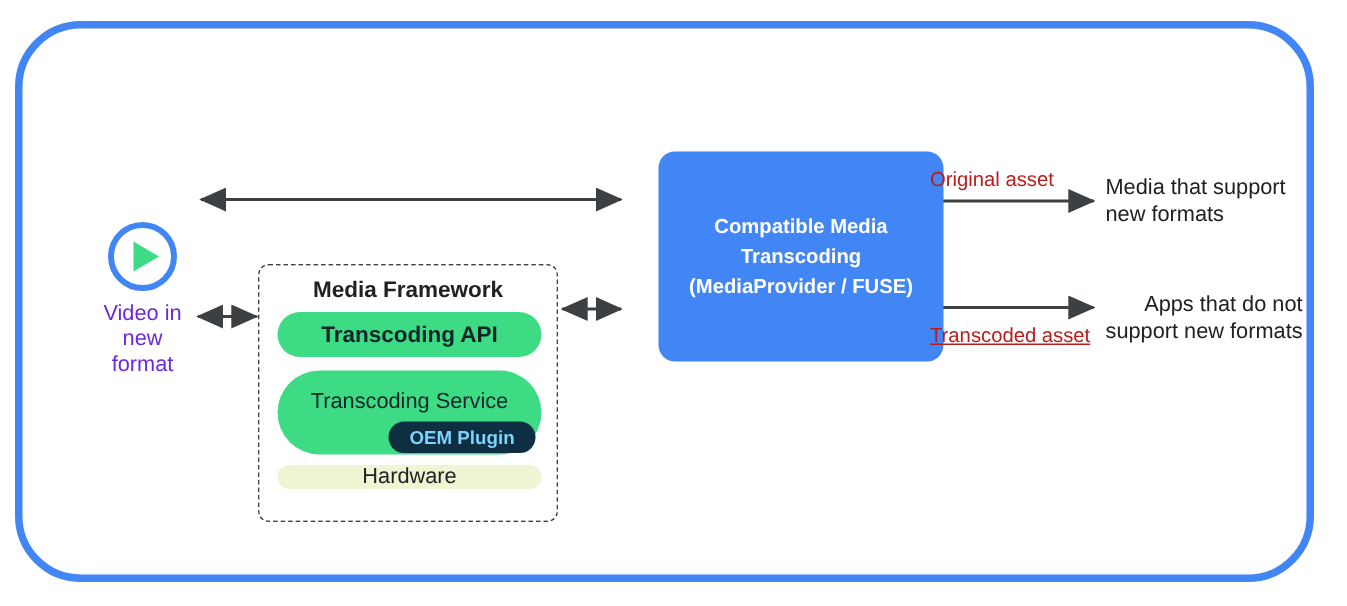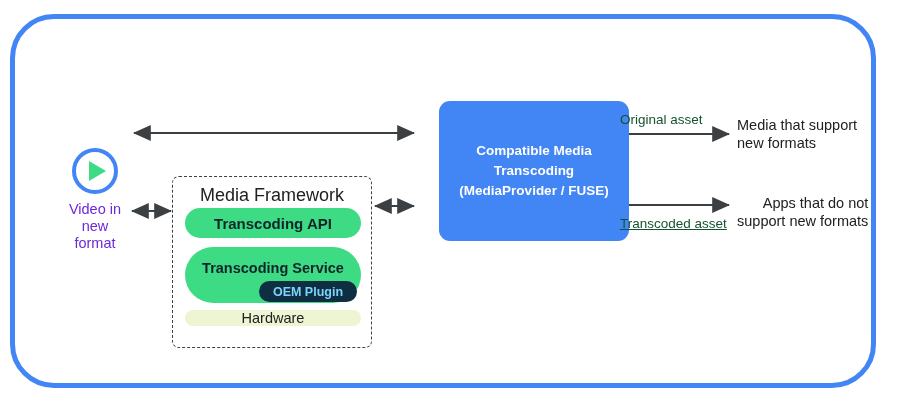--- a/index.html
+++ b/index.html
@@ -88,22 +88,23 @@
     border-radius: 7px;
     box-sizing: border-box;
     background: #ffffff;
   }
   #media-framework-title {
     position: absolute;
     left: 0;
     top: 8px;
     width: 100%;
     text-align: center;
-    font-size: 18px;
+    font-size: 15px;
     color: #202124;
+    font-weight: bold;
   }
   .mf-pill {
     position: absolute;
     left: 12px;
     width: 176px;
     border-radius: 999px;
     display: flex;
     align-items: center;
     justify-content: center;
     box-sizing: border-box;
@@ -114,21 +115,21 @@
     background: #3ddc84;
     font-size: 15px;
     font-weight: bold;
     color: #10242a;
   }
   #transcoding-service {
     top: 70px;
     height: 56px;
     background: #3ddc84;
     font-size: 14.5px;
-    font-weight: bold;
+    font-weight: normal;
     color: #10242a;
     align-items: flex-start;
     padding-top: 13px;
   }
   #oem-plugin {
     position: absolute;
     left: 86px;
     top: 104px;
     width: 98px;
     height: 21px;
@@ -172,21 +173,21 @@
     font-size: 13.5px;
     font-weight: bold;
     line-height: 20px;
     white-space: pre-line;
     padding: 0 6px;
   }
 
   
   .asset-label {
     position: absolute;
-    color: #14532d;
+    color: #b91c1c;
     font-size: 13.5px;
     white-space: nowrap;
   }
   #original-asset-label { left: 620px; top: 112px; }
   #transcoded-asset-label { left: 620px; top: 216px; text-decoration: underline; }
 
   .apps-label {
     position: absolute;
     color: #202124;
     font-size: 14.5px;

